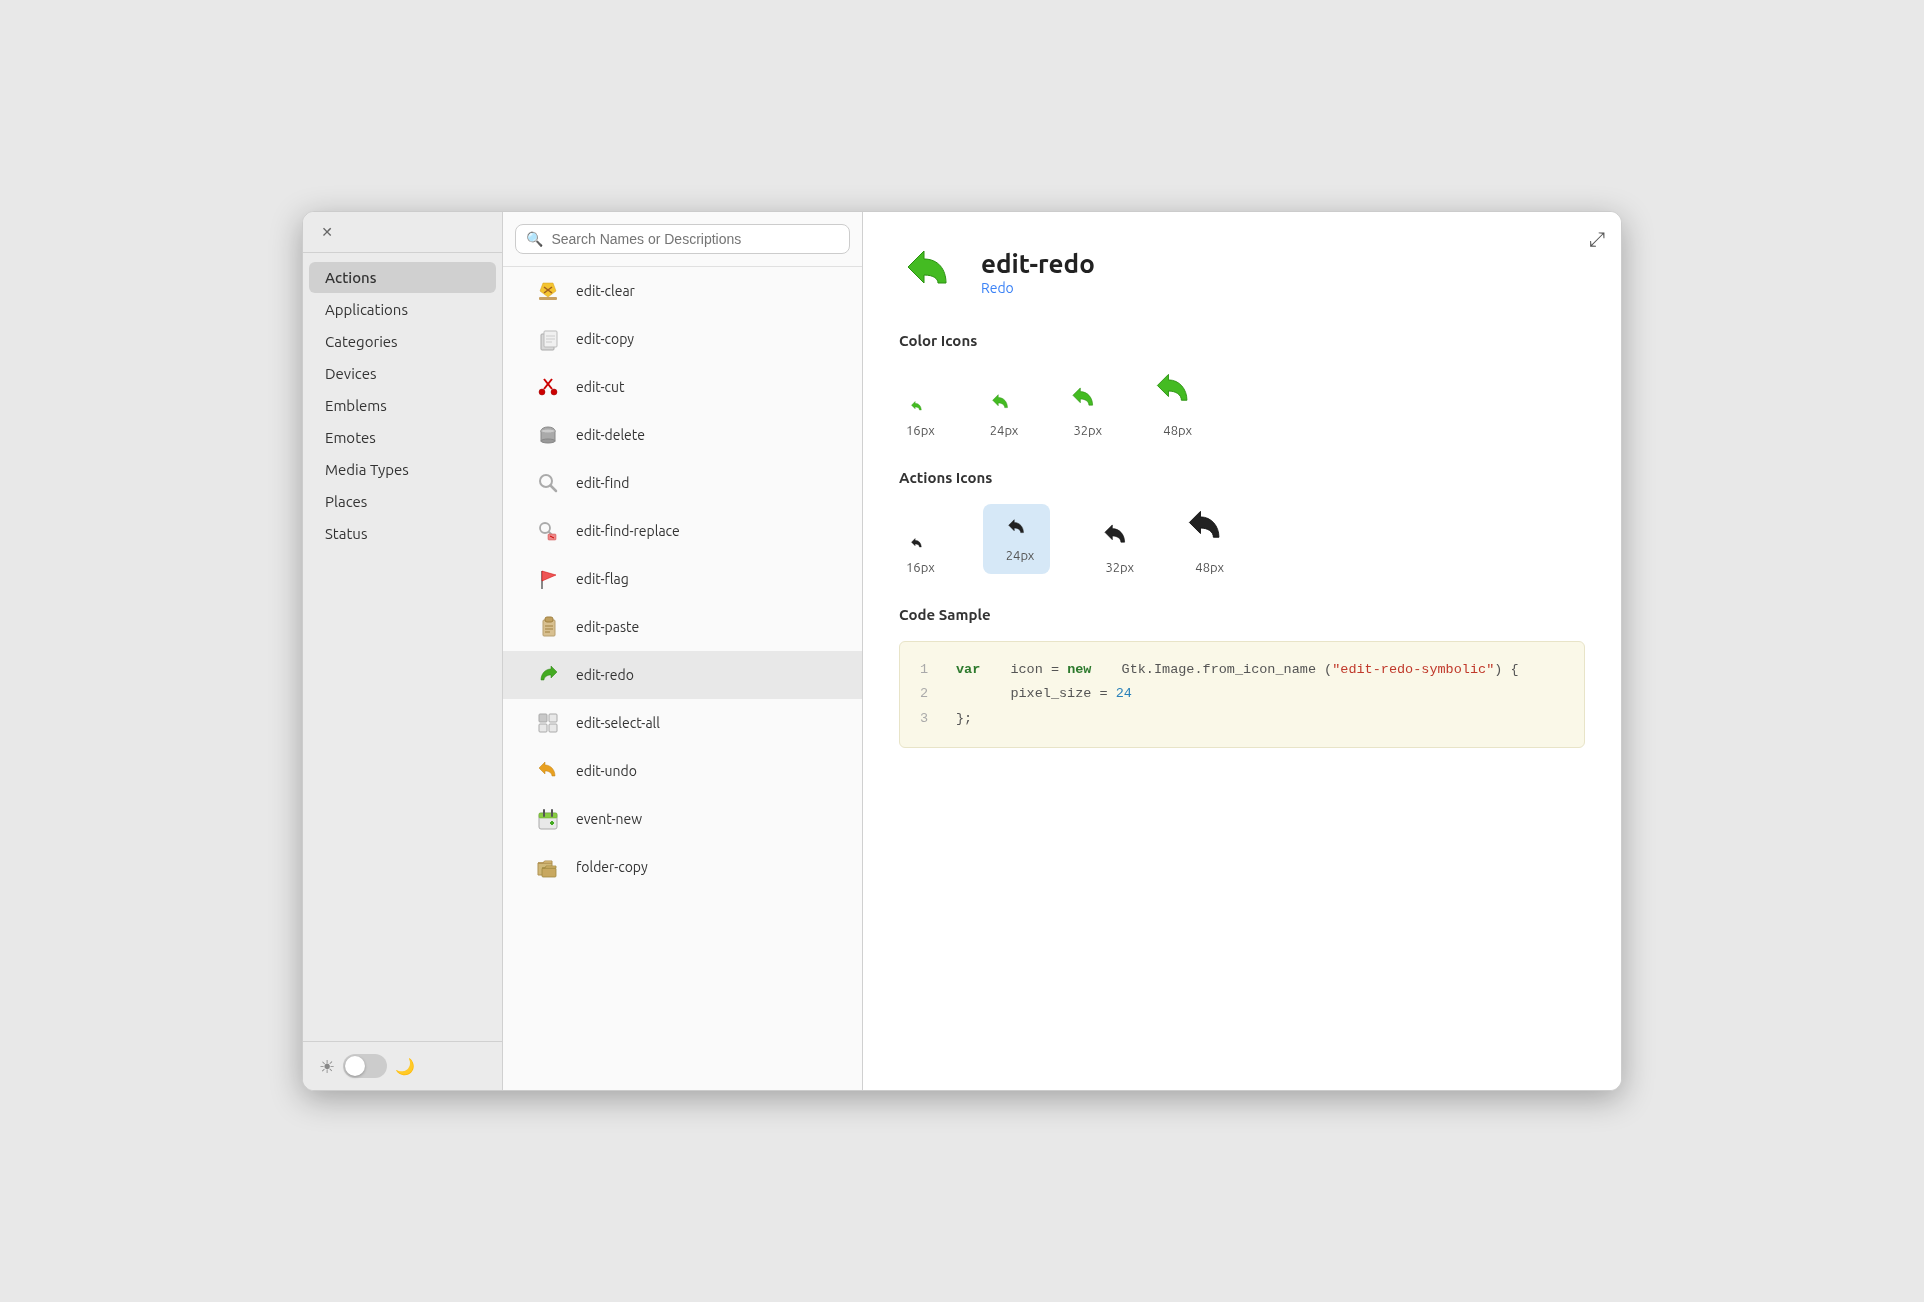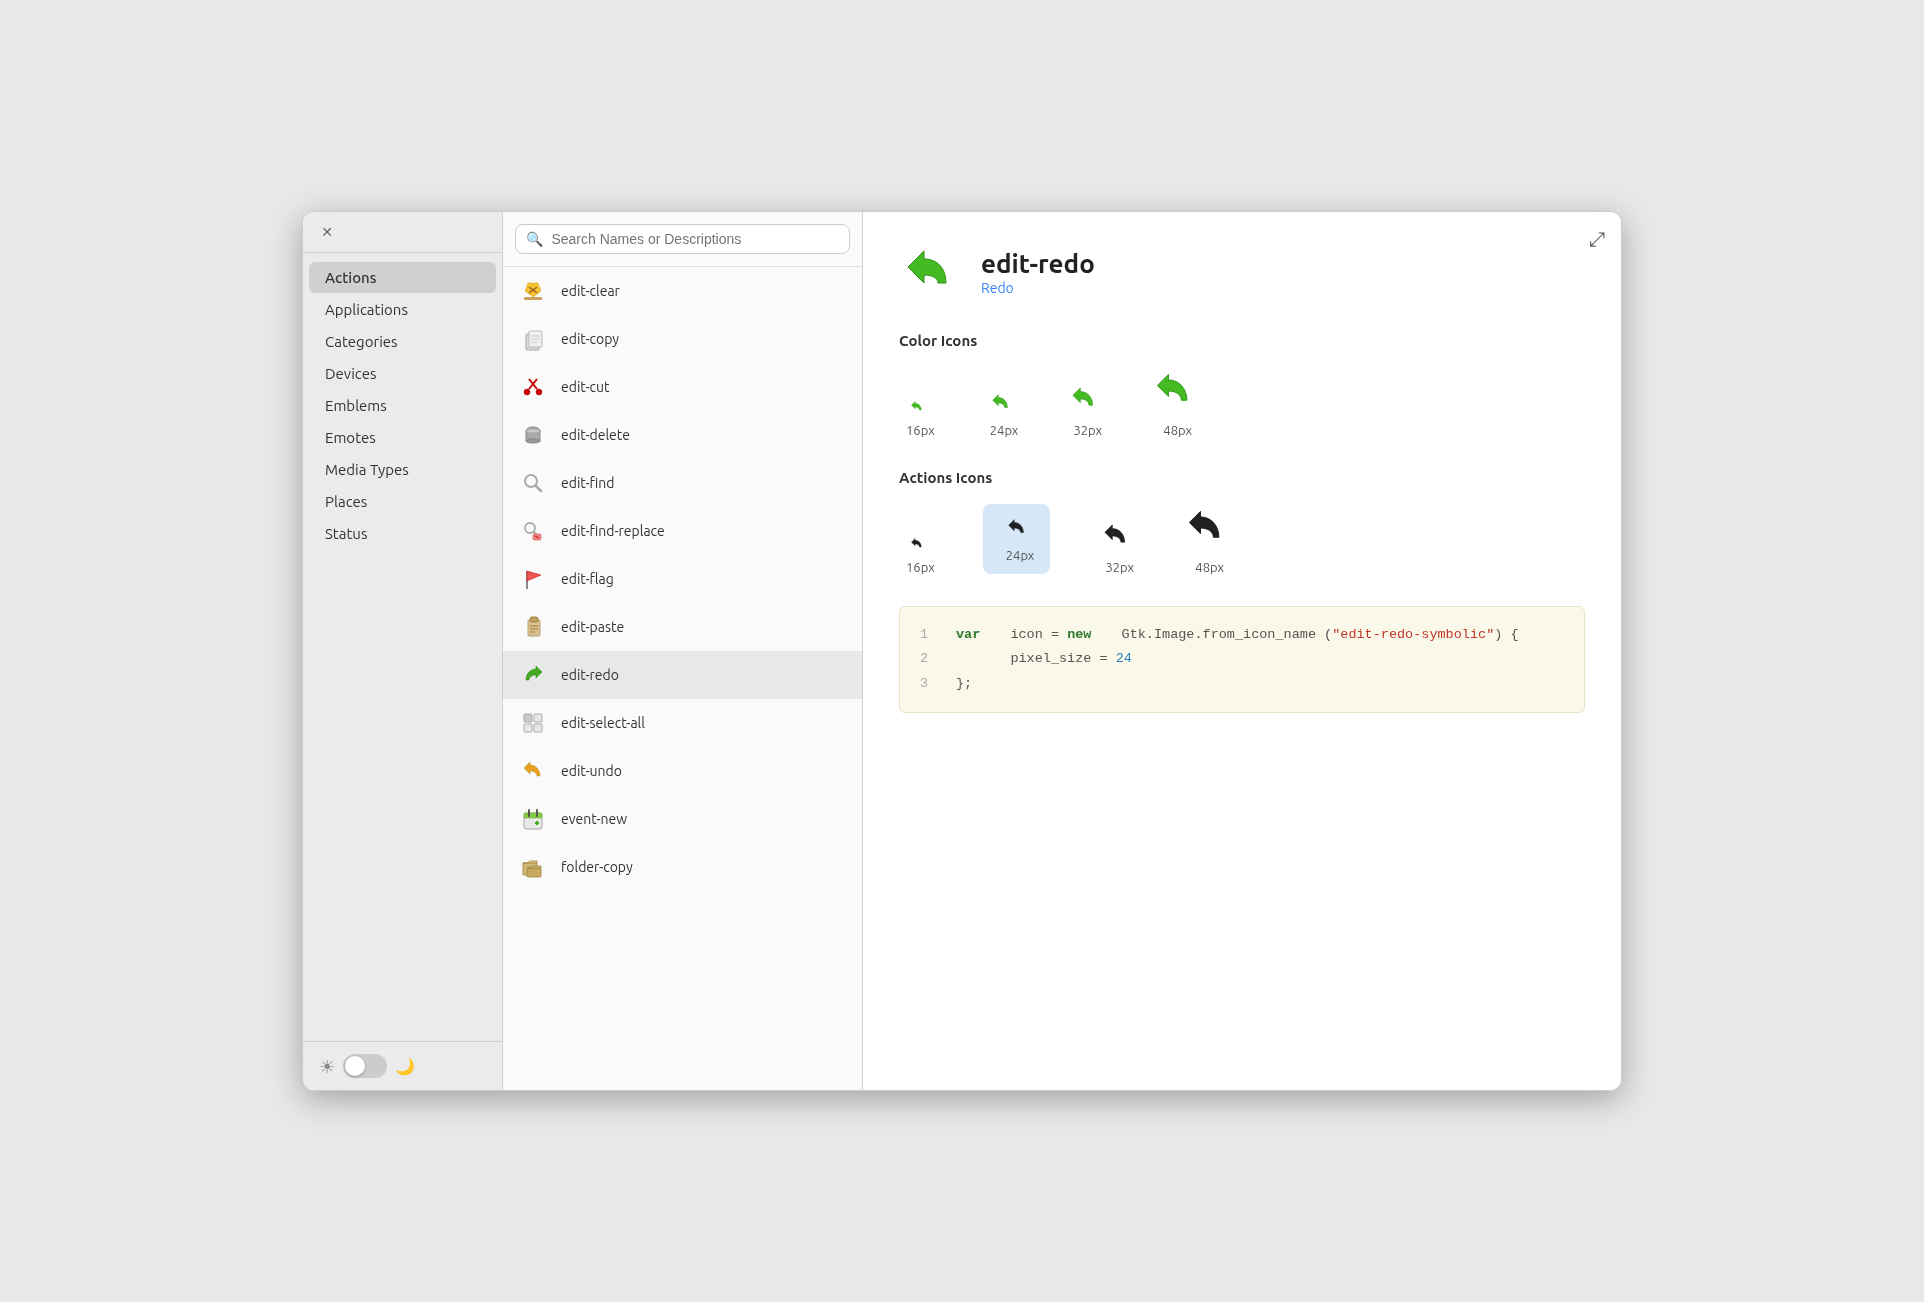--- a/index.html
+++ b/index.html
@@ -127,21 +127,21 @@
     }
     .search-icon { color: #999; font-size: 14px; }
     .icon-list {
       flex: 1;
       overflow-y: auto;
     }
     .icon-list-item {
       display: flex;
       align-items: center;
       gap: 14px;
-      padding: 10px 16px;
+      padding: 10px 31px;
       cursor: pointer;
       font-size: 14px;
       color: #333;
     }
     .icon-list-item.selected {
       background: #e8e8e8;
     }
     .icon-list-item .icon-img {
       width: 28px;
       height: 28px;
@@ -506,20 +506,21 @@
       </div>
 
       <div class="icon-size-item">
         <svg width="48" height="48" viewBox="0 0 26 26">
           <path d="M20 18 C20 12 16 7 10 7 L10 4 L4 10 L10 16 L10 13 C14 13 17 15 17 18 Z" fill="#222" stroke="#111" stroke-width="0.5"></path>
         </svg>
         <span class="icon-size-label">48px</span>
       </div>
     </div>
 
+    <div class="section-title">Code Sample</div>
     <div class="code-block">
       <div class="code-line">
         <span class="code-line-num">1</span>
         <span>
           <span class="code-var">var</span>
           <span class="code-fn"> icon </span>
           <span class="code-punct">= </span>
           <span class="code-var">new </span>
           <span class="code-fn">Gtk.Image.from_icon_name </span>
           <span class="code-punct">(</span><span class="code-str">"edit-redo-symbolic"</span><span class="code-punct">) {</span>

